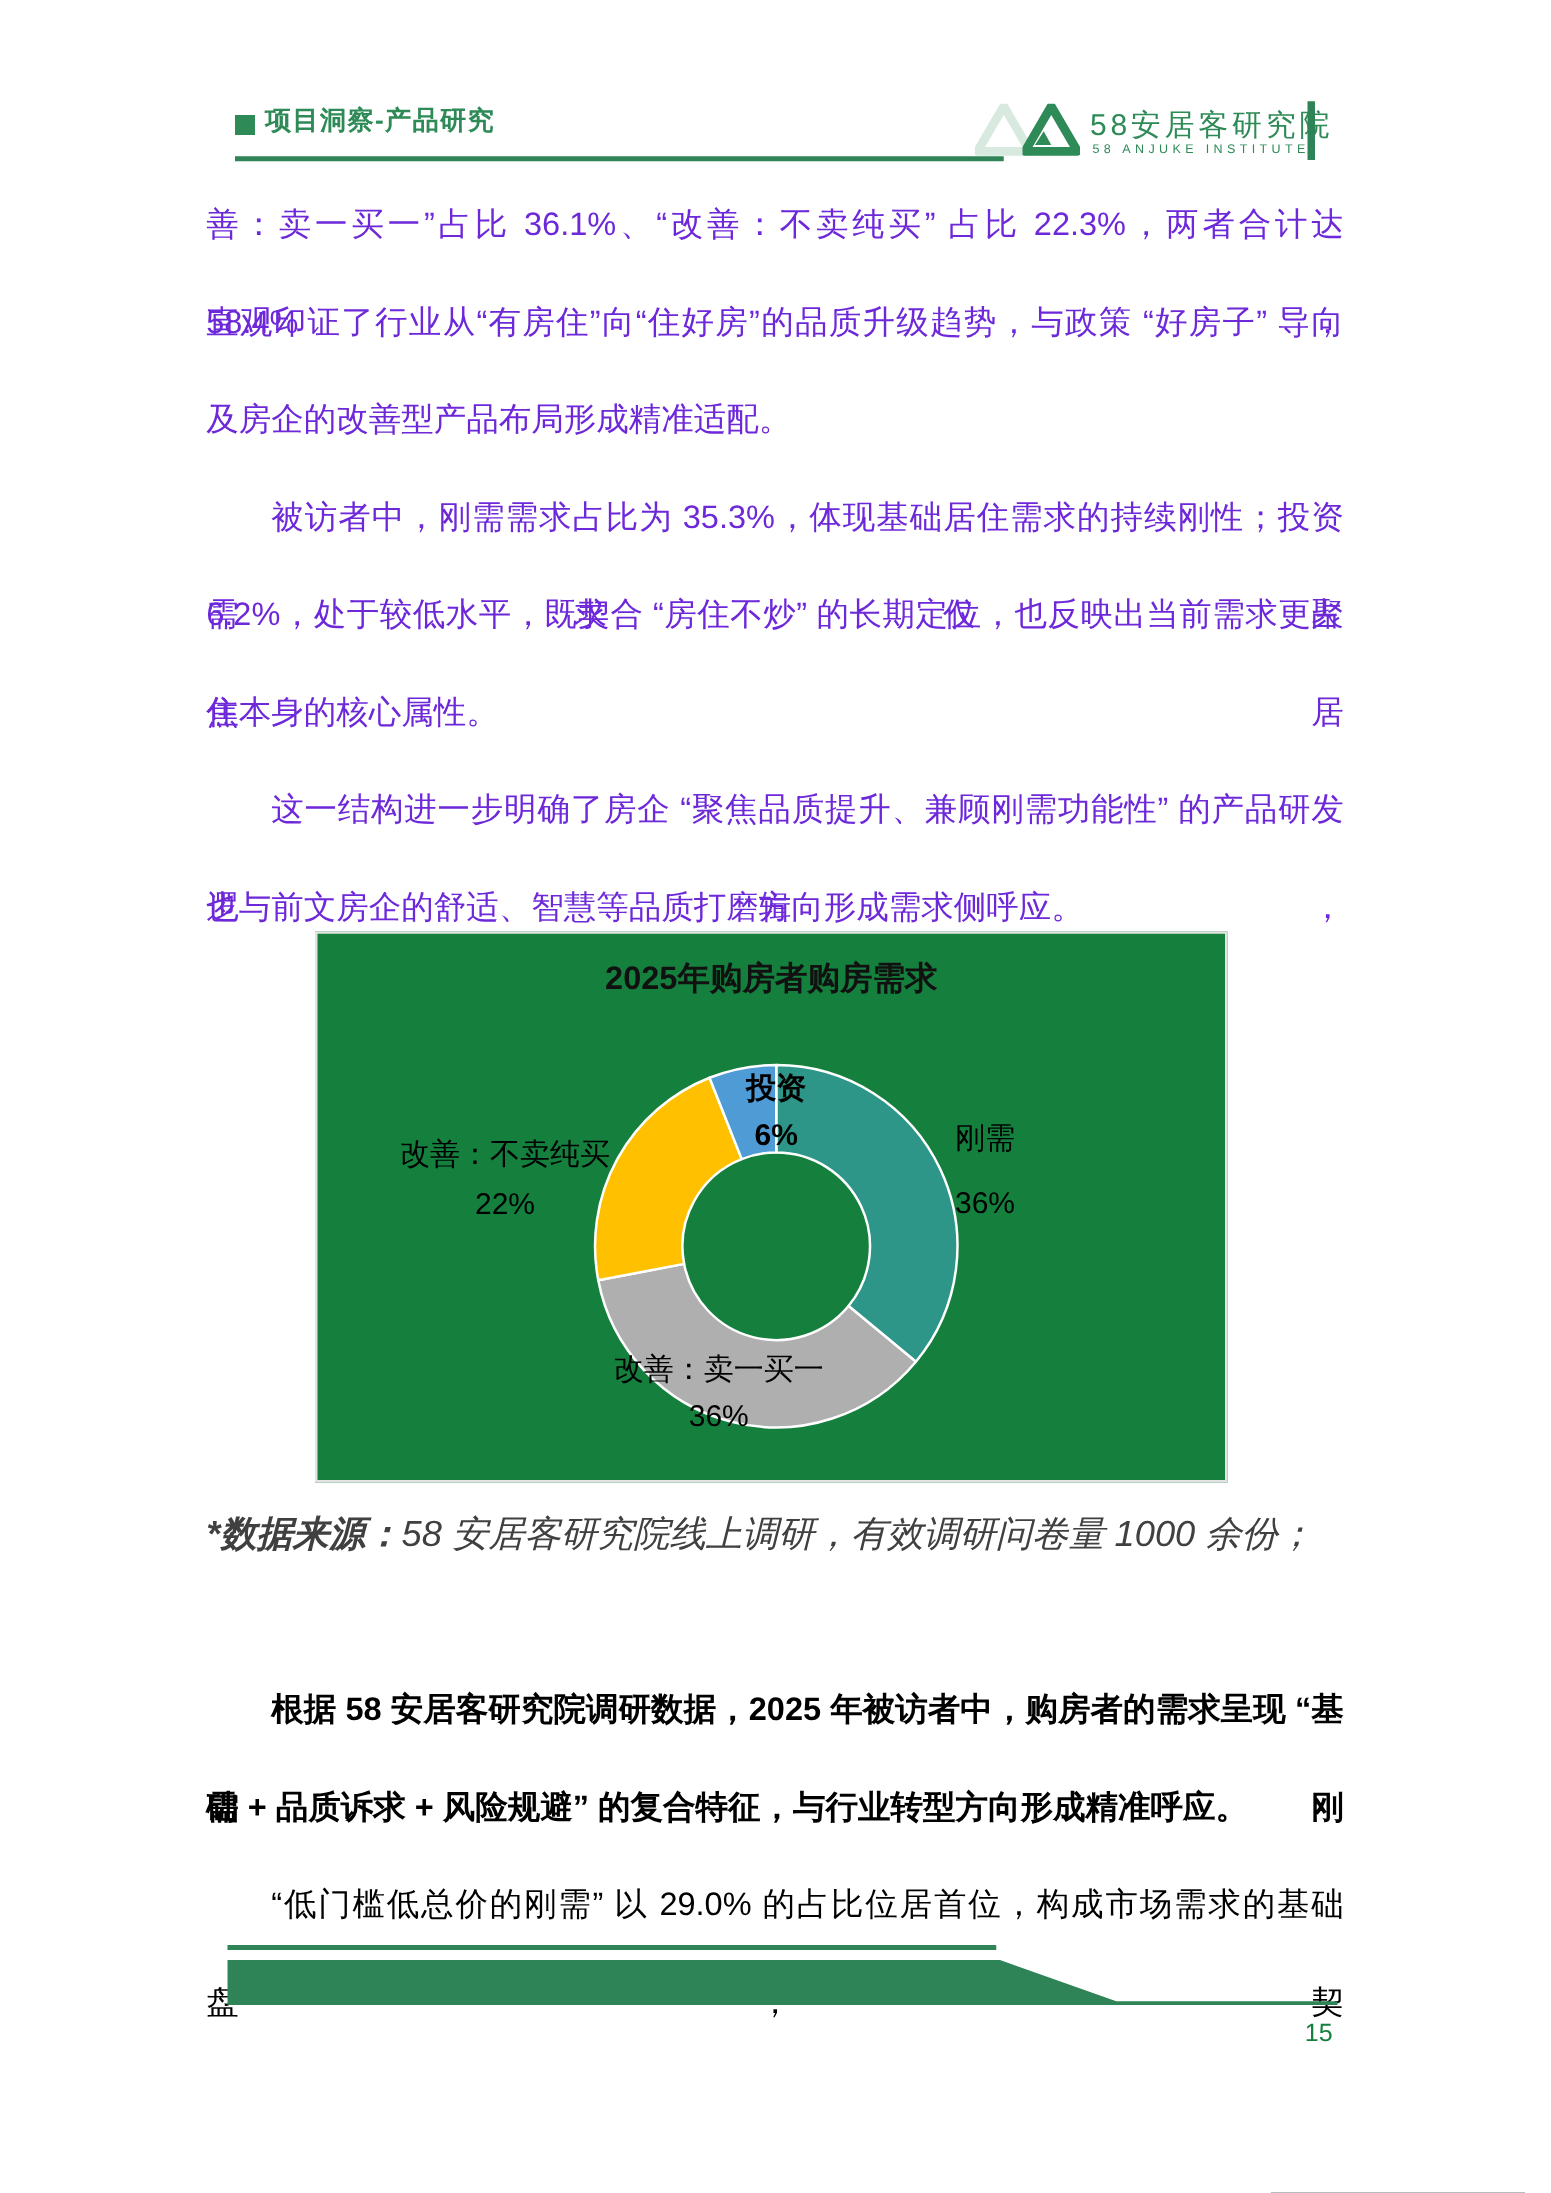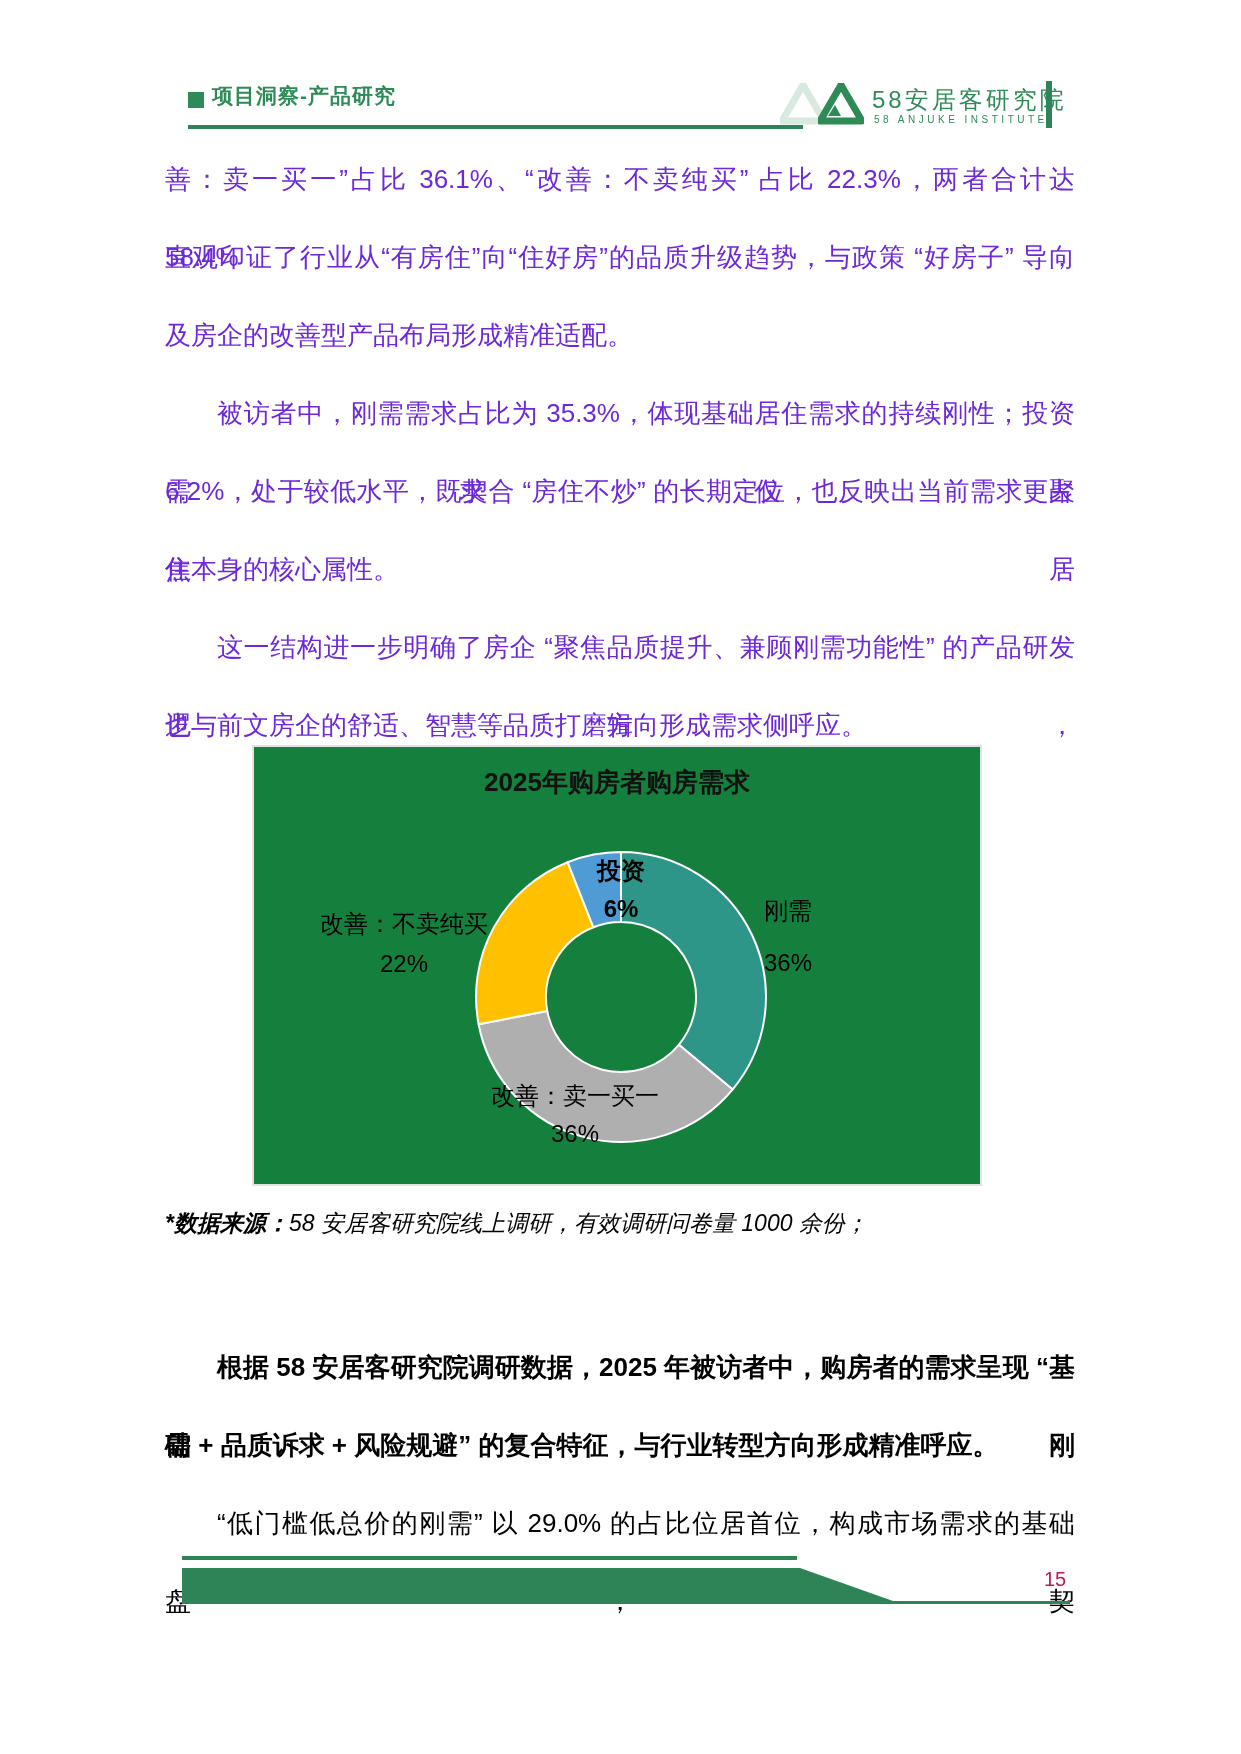--- a/index.html
+++ b/index.html
@@ -29,30 +29,30 @@
   
   .chartbox{position:absolute;left:252px;top:745px;width:730px;height:441px;background:#15803d;border:2px solid #E3E3E3;box-sizing:border-box;}
   .chart-title{position:absolute;left:0;top:18px;width:100%;text-align:center;font-size:26px;font-weight:bold;color:#111;}
   .donut{position:absolute;left:0;top:0;}
   .dlabel{position:absolute;font-size:24px;color:#000;}
   .dl-gangxu{left:510px;top:138px;width:140px;line-height:52px;text-align:left;}
   .dl-bumai{left:30px;top:157px;width:240px;line-height:40px;text-align:center;}
   .dl-touzi{left:325px;top:105px;width:84px;line-height:38px;text-align:center;font-weight:bold;}
   .dl-maiyi{left:206px;top:330px;width:230px;line-height:38px;text-align:center;}
   
-  .footnote{position:absolute;left:165px;top:1208px;width:910px;font-size:23px;font-style:italic;color:#000000;}
+  .footnote{position:absolute;left:165px;top:1208px;width:910px;font-size:29px;font-style:italic;color:#404040;}
   .footnote .lbl{font-weight:bold;}
   
   .bottomtext{position:absolute;left:165px;top:1328px;width:910px;font-size:26px;}
   .bottomtext .ln{height:78px;line-height:78px;white-space:nowrap;}
   .bottomtext .ln.fill{white-space:normal;text-align:justify;text-align-last:justify;}
   .bold{font-weight:bold;}
   
   .footer-svg{position:absolute;left:170px;top:1554px;}
-  .page-num{position:absolute;left:1035px;top:1568px;width:40px;text-align:center;font-size:20px;color:#be185d;}
+  .page-num{position:absolute;left:1035px;top:1616px;width:40px;text-align:center;font-size:20px;color:#15803d;}
 </style>
 </head>
 <body>
 
 <div class="page">
 
   <div class="hdr-square"></div>
   <div class="hdr-title">项目洞察-产品研究</div>
   <div class="hdr-underline"></div>
 

